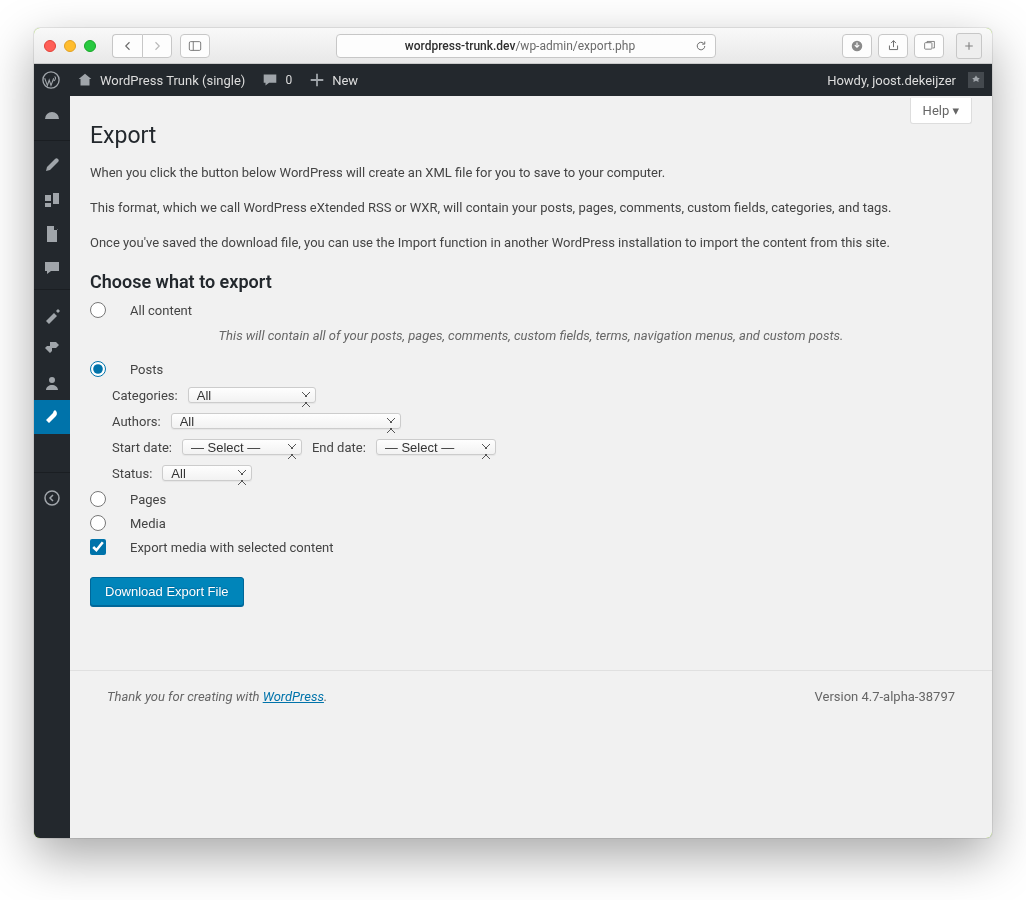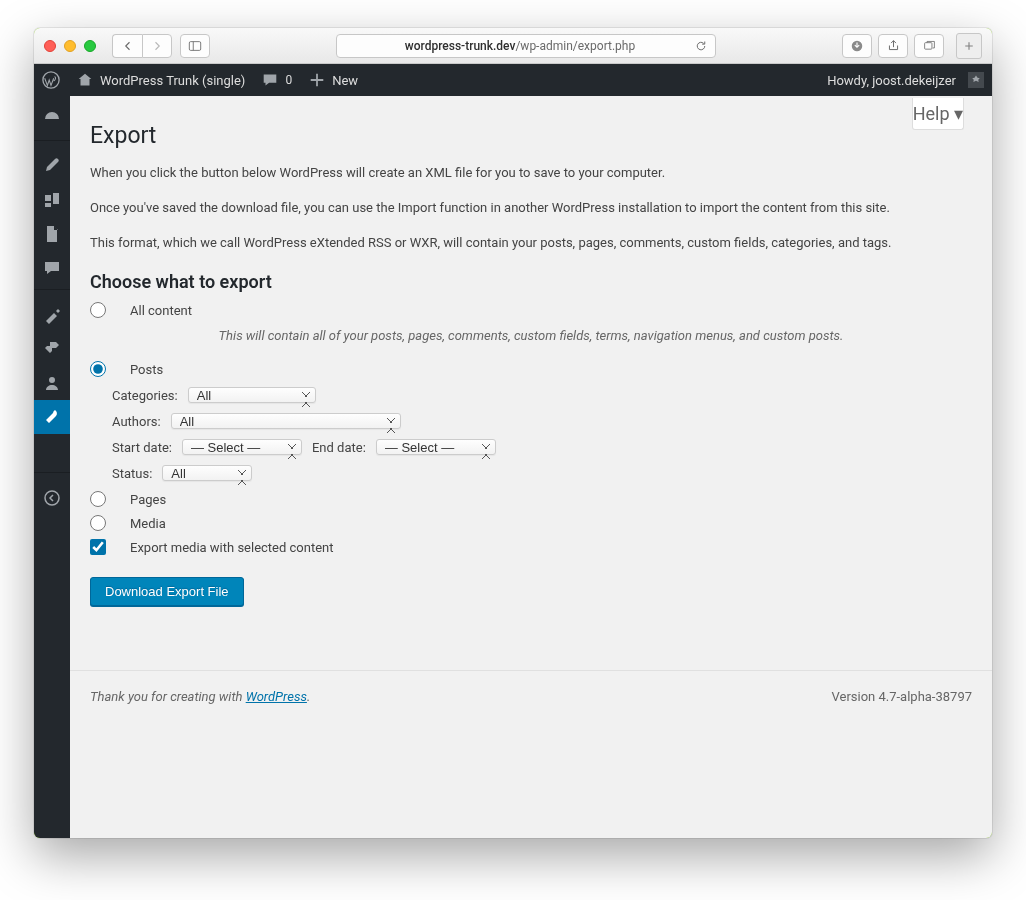--- a/index.html
+++ b/index.html
@@ -70,23 +70,23 @@
 .sidebar .mi svg{width:20px;height:20px;fill:#a0a5aa;}
 .sidebar .mi.current{background:#0073aa;}
 .sidebar .mi.current svg{fill:#fff;}
 .sidebar .mi.current::after{
   content:"";position:absolute;right:-8px;top:50%;transform:translateY(-50%);
   border:8px solid transparent;border-left-color:#0073aa;
 }
 .sidebar .sep{height:5px;margin:4px 0;border-top:1px solid #1a1e22;}
 .content{flex:1;background:#f1f1f1;position:relative;overflow:auto;}
 .help-tab{
-  position:absolute;right:28px;top:2px;
+  position:absolute;right:20px;top:2px;
   border:1px solid #ddd;border-top:none;background:#fff;
-  padding:5px 0;font-size:18px;color:#666;border-radius:0 0 3px 3px;
+  padding:5px 12px;font-size:13px;color:#666;border-radius:0 0 3px 3px;
 }
 .wrap{padding:20px 20px 0 20px;}
 h1{font-size:23px;font-weight:400;color:#23282d;margin:6px 0 14px;}
 h2{font-size:18px;font-weight:600;color:#23282d;margin:18px 0 10px;}
 p{font-size:13px;color:#444;line-height:1.6;margin:0 0 14px;}
 p.desc{font-style:italic;color:#666;text-align:center;}
 .field{display:flex;align-items:center;gap:24px;margin:8px 0;font-size:13px;color:#444;}
 .field input[type=radio],.field input[type=checkbox]{width:16px;height:16px;accent-color:#0073aa;}
 .filters{margin:4px 0 8px 22px;}
 .filters .row{display:flex;align-items:center;gap:10px;margin:10px 0;font-size:13px;color:#444;}
@@ -106,21 +106,21 @@
    linear-gradient(135deg,transparent 45%,#555 45%,#555 55%,transparent 55%) 0 10px/5px 5px no-repeat,
    linear-gradient(-135deg,transparent 45%,#555 45%,#555 55%,transparent 55%) 3px 10px/5px 5px no-repeat;
 }
 .button-primary{
   display:inline-block;margin:14px 0 24px;background:#0085ba;border:1px solid #006799;
   color:#fff;font-size:13px;padding:6px 14px;border-radius:3px;
   box-shadow:0 1px 0 #006799;cursor:pointer;text-shadow:0 -1px 1px #006799;
 }
 .footer{
   border-top:1px solid #e0e0e0;color:#666;font-size:13px;display:flex;
-  justify-content:space-between;padding:18px 20px;font-style:italic;margin-top:40px;
+  justify-content:space-between;padding:18px 37px;font-style:italic;margin-top:40px;
 }
 .footer .ver{font-style:normal;}
 .footer a{color:#0073aa;}
 .cnt{font-size:12px;color:#ddd;}
 </style>
 </head>
 <body>
 
 <div class="window">
   <div class="titlebar">
@@ -282,22 +282,22 @@
           </div>
       </div>
 
       <div class="content">
         <div class="help-tab">
           <span>Help</span> ▾
         </div>
         <div class="wrap">
           <h1>Export</h1>
           <p>When you click the button below WordPress will create an XML file for you to save to your computer.</p>
+          <p>This format, which we call WordPress eXtended RSS or WXR, will contain your posts, pages, comments, custom fields, categories, and tags.</p>
           <p>Once you've saved the download file, you can use the Import function in another WordPress installation to import the content from this site.</p>
-          <p>This format, which we call WordPress eXtended RSS or WXR, will contain your posts, pages, comments, custom fields, categories, and tags.</p>
 
           <h2>Choose what to export</h2>
 
           <label class="field">
             <input type="radio" name="content" style="">
             <span>All content</span>
           </label>
           <p class="desc">This will contain all of your posts, pages, comments, custom fields, terms, navigation menus, and custom posts.</p>
 
           <label class="field">

